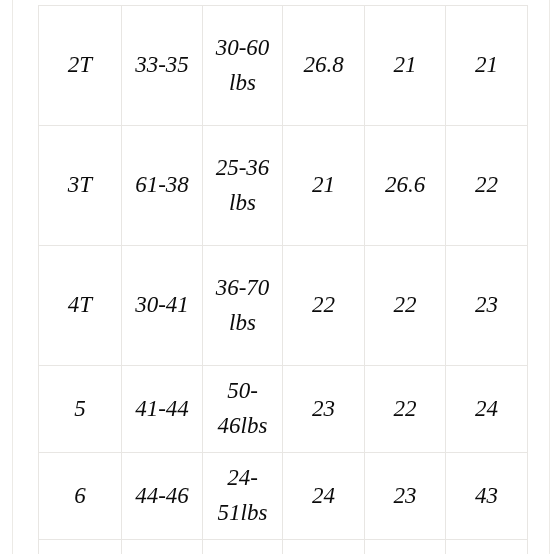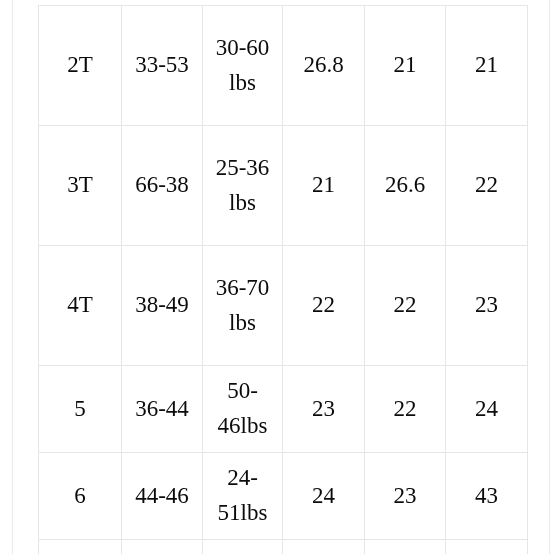--- a/index.html
+++ b/index.html
@@ -14,20 +14,21 @@
     font-family: "Liberation Serif", "DejaVu Serif", serif;
     color: #000000;
   }
 
   
   #page-wrap {
     position: relative;
     width: 472px;
     height: 554px;
     box-sizing: border-box;
+    font-style: italic;
   }
 
   .page-rule {
     position: absolute;
     top: 0;
     bottom: 0;
     width: 1px;
     background: #eceae6;
   }
   .page-rule.left  { left: 12px; }
@@ -82,45 +83,45 @@
       <col class="c1">
         <col class="c2">
         <col class="c3">
       <col class="c4">
         <col class="c5">
         <col class="c6">
     </colgroup>
     <tbody>
       <tr class="r-tall">
         <td>2T</td>
-        <td>33-53</td>
+        <td>33-35</td>
         <td>30-60 lbs</td>
         <td>26.8</td>
         <td>21</td>
         <td>21</td>
       </tr>
       <tr class="r-tall">
         <td>3T</td>
-        <td>66-38</td>
+        <td>61-38</td>
         <td>25-36 lbs</td>
         <td>21</td>
         <td>26.6</td>
         <td>22</td>
       </tr>
       <tr class="r-tall">
         <td>4T</td>
-        <td>38-49</td>
+        <td>30-41</td>
         <td>36-70 lbs</td>
         <td>22</td>
         <td>22</td>
         <td>23</td>
       </tr>
       <tr class="r-short">
         <td>5</td>
-        <td>36-44</td>
+        <td>41-44</td>
         <td>50-46lbs</td>
         <td>23</td>
         <td>22</td>
         <td>24</td>
       </tr>
       <tr class="r-short">
         <td>6</td>
         <td>44-46</td>
         <td>24-51lbs</td>
         <td>24</td>

